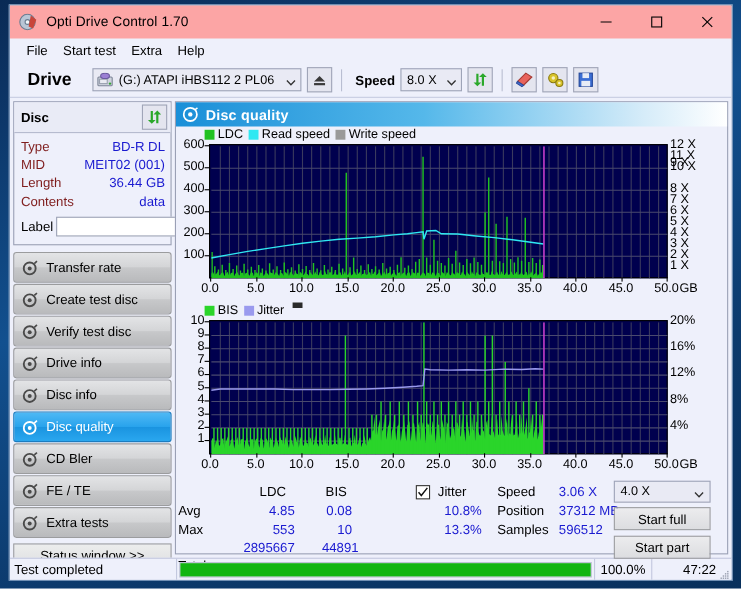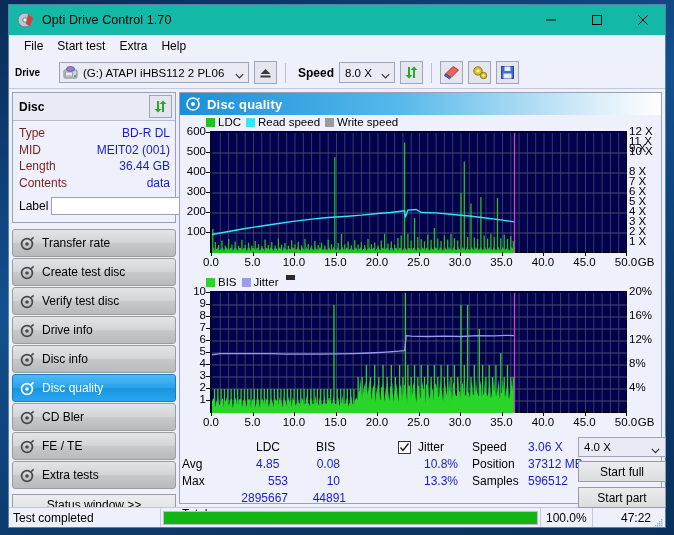--- a/index.html
+++ b/index.html
@@ -10,21 +10,21 @@
     background: linear-gradient(160deg,#0a2a55 0%, #12508f 40%, #0c3a6d 70%, #08305c 100%);
   }
   
   #window {
     position:absolute; left:8px; top:4px; width:658px; height:524px;
     background:#eef0fb;
     border:1px solid #5a7fa8;
     display:flex; flex-direction:column;
   }
   #titlebar {
-    height:30px; background:#14b8a6; position:relative; flex:0 0 30px;
+    height:30px; background:#fca5a5; position:relative; flex:0 0 30px;
     display:flex; align-items:center;
   }
   #app-icon { width:18px; height:16px; margin-left:8px; position:relative; }
   #title-text { font-size:12.5px; color:#000; margin-left:7px; letter-spacing:0.1px; }
   .wbtn {
     position:absolute; top:0; width:45px; height:30px;
     display:flex; align-items:center; justify-content:center;
     font-size:12px; color:#000; cursor:default;
   }
   #btn-min { right:92px; } #btn-max { right:46px; } #btn-close { right:0px; }
@@ -34,21 +34,21 @@
     flex:0 0 22px; background:#eef0fb; display:flex; align-items:center;
     padding-left:8px; border-bottom:0;
   }
   .menu-item { font-size:12px; color:#000; padding:2px 7px; cursor:default; }
   
   #toolbar {
     flex:0 0 32px; background:#eef0fb; display:flex; align-items:center;
     padding:0 6px; gap:5px;
     border-bottom:1px solid #c3c8de;
   }
-  #drive-label { font-size:10px; font-weight:bold; color:#000; margin:0 14px 0 0; }
+  #drive-label { font-size:16px; font-weight:bold; color:#000; margin:0 14px 0 10px; }
   .combo {
     background:#e9eaf4; border:1px solid #9ea4b8; height:21px;
     display:flex; align-items:center; font-size:11.5px; color:#000;
     position:relative; cursor:default;
   }
   #drive-combo { width:190px; padding-left:3px; gap:5px; }
   .combo .chev {
     position:absolute; right:4px; top:50%; transform:translateY(-60%);
     width:9px; height:6px;
   }
@@ -56,21 +56,21 @@
     width:23px; height:23px; background:#e4e5ef; border:1px solid #a0a5b8;
     display:flex; align-items:center; justify-content:center; cursor:default;
   }
   .sep { width:1px; height:20px; background:#b9bed2; margin:0 3px; }
   #speed-label { font-size:12px; font-weight:bold; color:#000; margin-left:4px; }
   #speed-combo { width:56px; padding-left:5px; }
   
   #body { flex:1 1 auto; display:flex; padding:3px; gap:3px; min-height:0;
           background:#eef0fb; }
   
-  #left { width:164px; display:flex; flex-direction:column; gap:0; }
+  #left { width:144px; display:flex; flex-direction:column; gap:0; }
   #disc-panel { border:1px solid #9aa0b5; background:#eef0fb; }
   #disc-header {
     display:flex; align-items:center; justify-content:space-between;
     padding:2px 3px 2px 6px; border-bottom:1px solid #b6bbcf;
     background:#e9ebf6;
   }
   #disc-title { font-size:12px; font-weight:bold; color:#000; }
   #disc-rows { padding:4px 5px 5px 6px; }
   .drow { display:flex; justify-content:space-between; align-items:center;
           font-size:12px; line-height:16.5px; }
@@ -861,21 +861,21 @@
           </div>
       </div>
 
       <div id="stats">
         <span class="st hdr" style="left:76px;  top:5px;">LDC</span>
         <span class="st hdr" style="left:136px; top:5px;">BIS</span>
         <span class="st hdr" style="left:2px;   top:22px;">Avg</span>
         <span class="st hdr" style="left:2px;   top:39px;">Max</span>
         <span class="st hdr" style="left:2px;   top:72px;">Total</span>
 
-        <span class="st stv" style="left:76px;  top:22px; width:32px; text-align:left;">4.85</span>
+        <span class="st stv" style="left:76px;  top:22px; width:32px; text-align:right;">4.85</span>
         <span class="st stv" style="left:76px;  top:39px; width:32px; text-align:right;">553</span>
         <span class="st stv" style="left:38px;  top:56px; width:70px; text-align:right;">2895667</span>
 
         <span class="st stv" style="left:128px; top:22px; width:32px; text-align:right;">0.08</span>
         <span class="st stv" style="left:128px; top:39px; width:32px; text-align:right;">10</span>
         <span class="st stv" style="left:122px; top:56px; width:44px; text-align:right;">44891</span>
 
         <span id="jitter-check" style="left:218px; top:6px;">
           <svg width="11" height="11" viewBox="0 0 11 11" style="display:block">
             <polyline points="1.5,5.5 4,8.5 9.5,1.5" fill="none" stroke="#111" stroke-width="1.3"></polyline>

